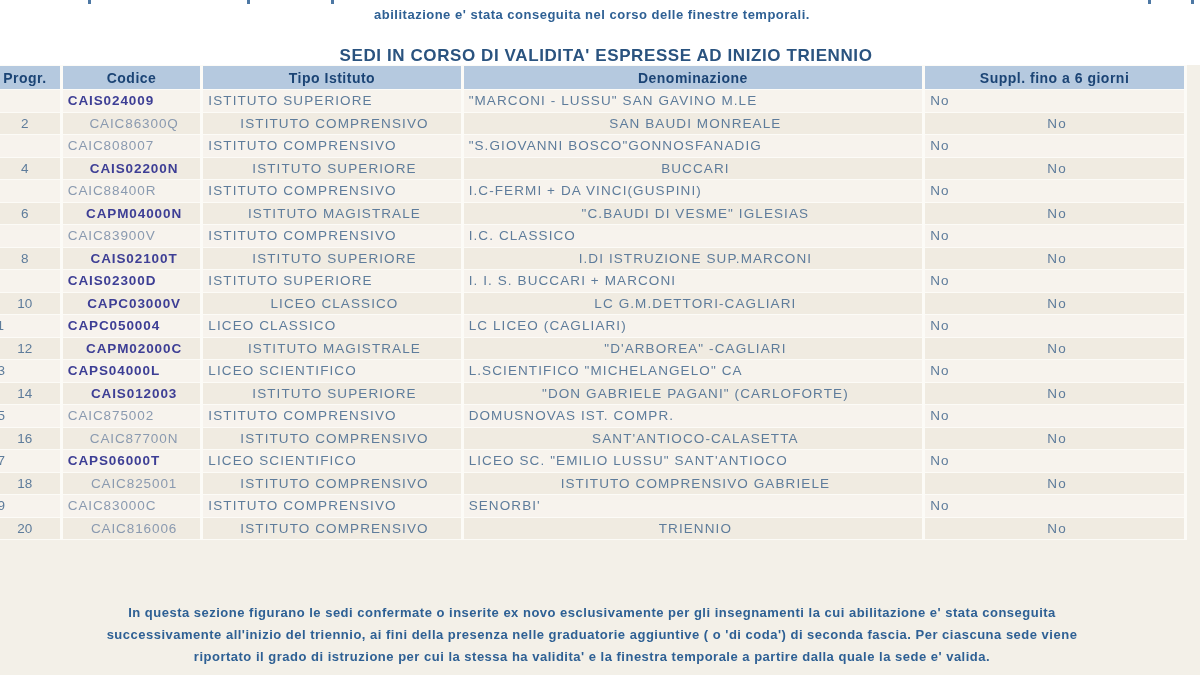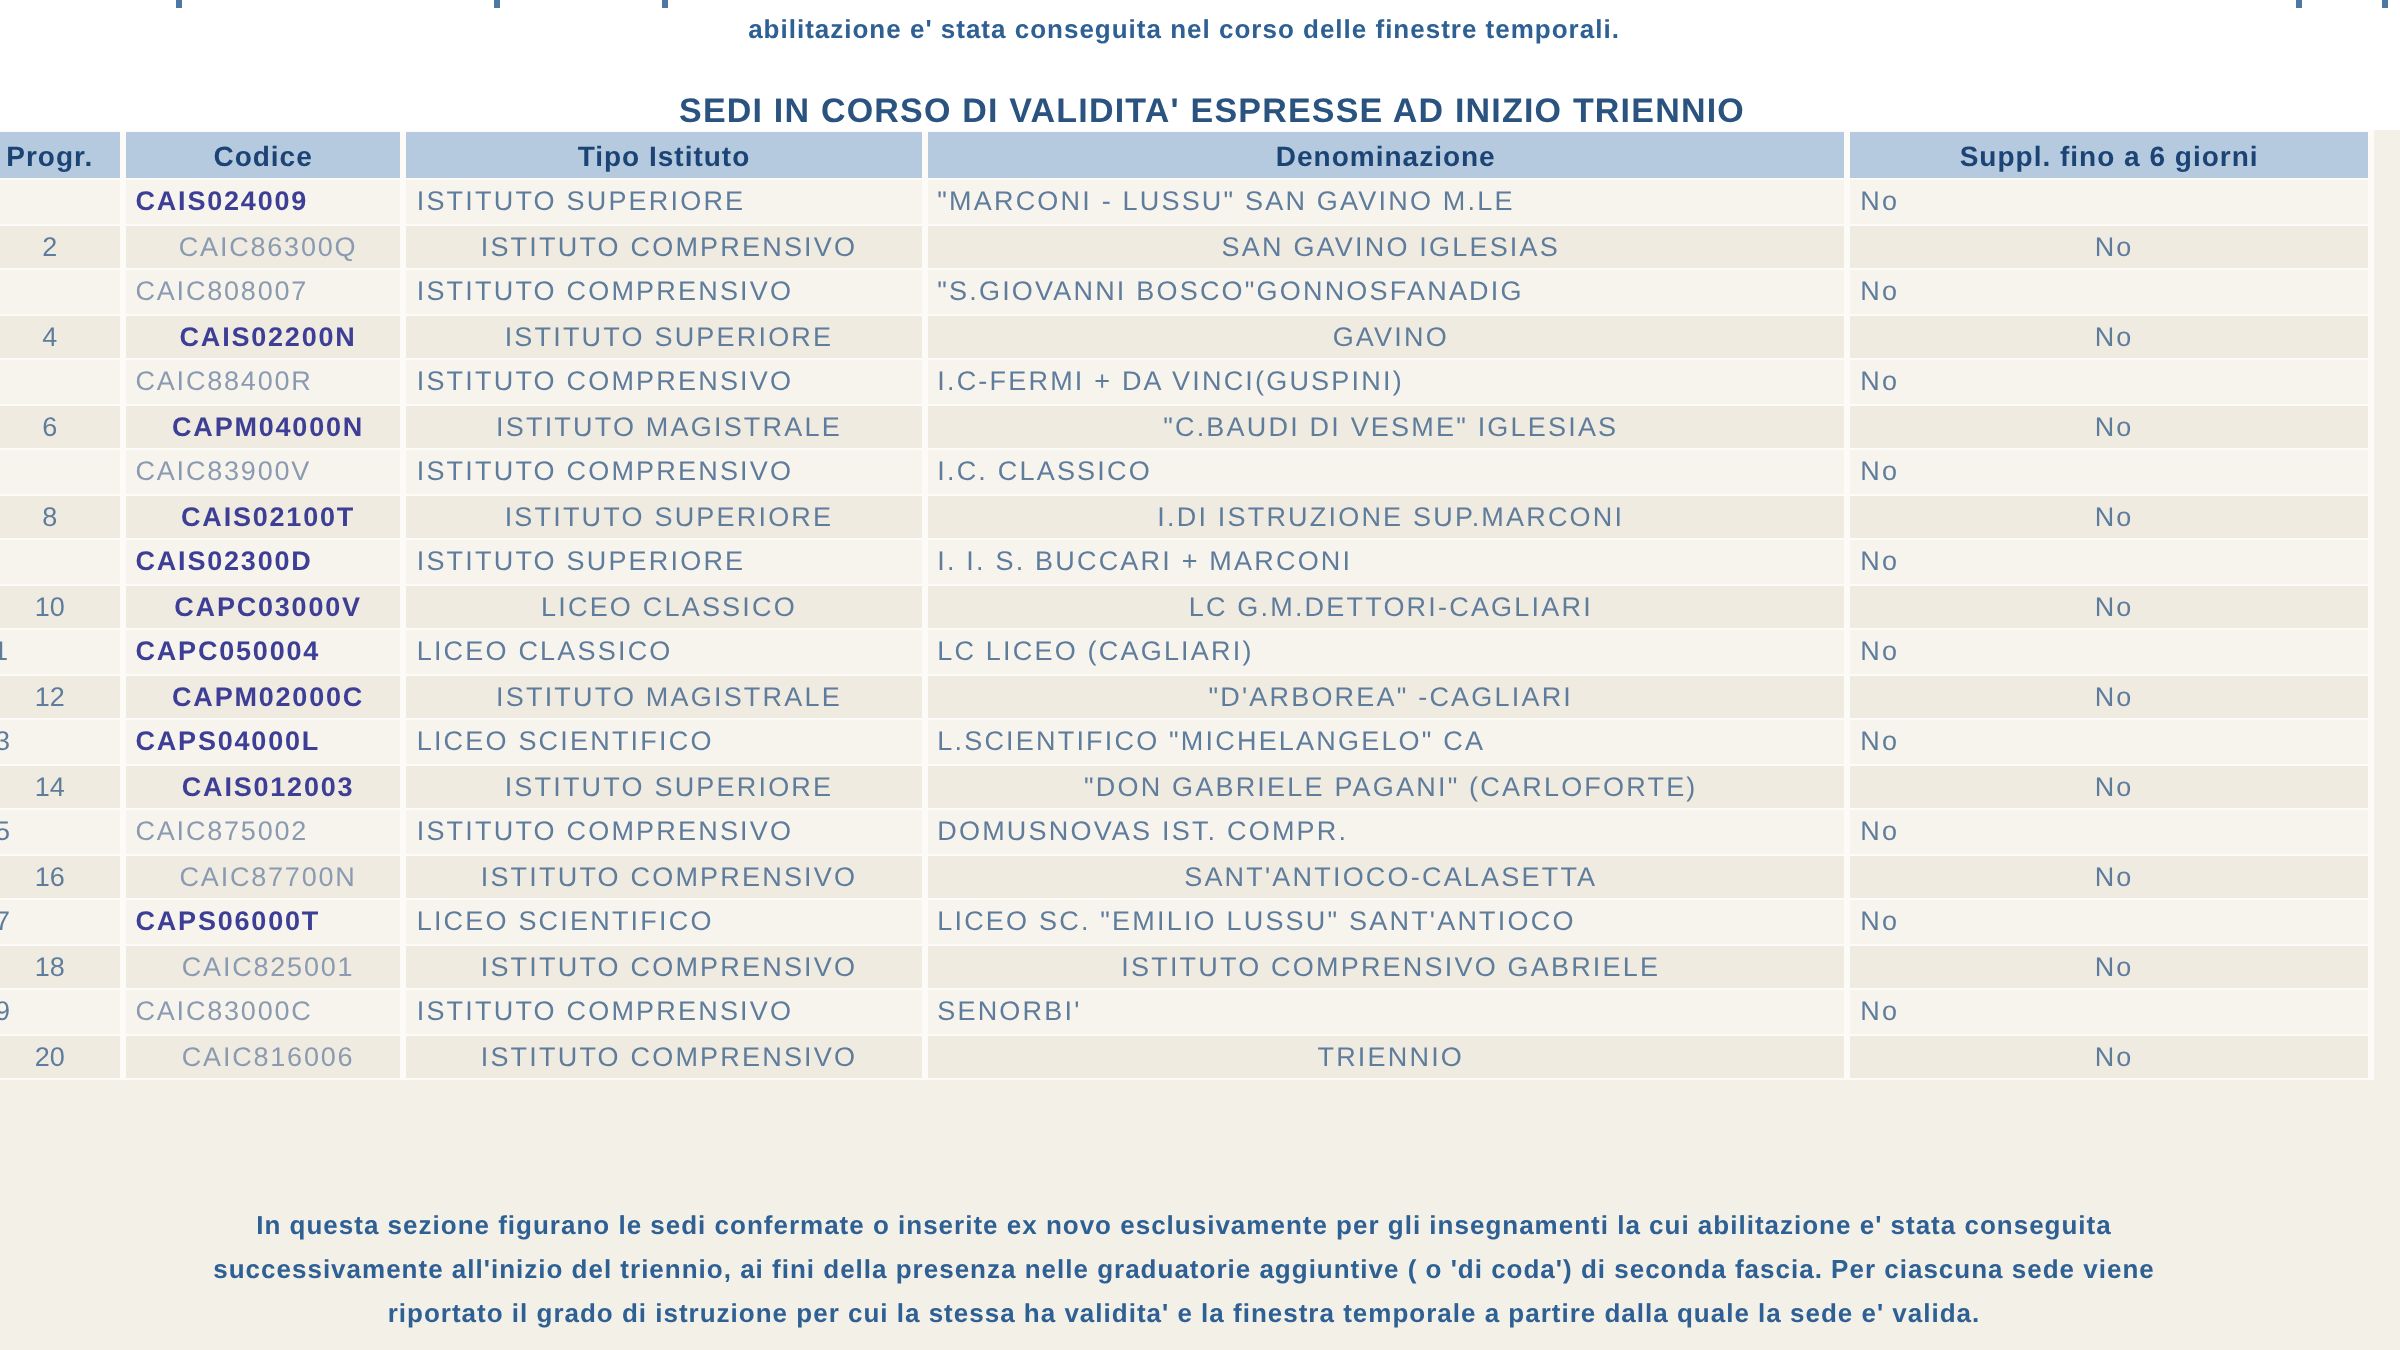--- a/index.html
+++ b/index.html
@@ -159,35 +159,35 @@
           <td class="col-progr">1</td>
           <td><a class="code">CAIS024009</a></td>
           <td>ISTITUTO SUPERIORE</td>
           <td>"MARCONI - LUSSU" SAN GAVINO M.LE</td>
           <td>No</td>
         </tr>
         <tr class="even">
           <td class="col-progr">2</td>
           <td><a class="code plain">CAIC86300Q</a></td>
           <td>ISTITUTO COMPRENSIVO</td>
-          <td>SAN GAVINO IGLESIAS</td>
+          <td>SAN BAUDI MONREALE</td>
           <td>No</td>
         </tr>
         <tr class="odd">
           <td class="col-progr">3</td>
           <td><a class="code plain">CAIC808007</a></td>
           <td>ISTITUTO COMPRENSIVO</td>
           <td>"S.GIOVANNI BOSCO"GONNOSFANADIG</td>
           <td>No</td>
         </tr>
         <tr class="even">
           <td class="col-progr">4</td>
           <td><a class="code">CAIS02200N</a></td>
           <td>ISTITUTO SUPERIORE</td>
-          <td>GAVINO</td>
+          <td>BUCCARI</td>
           <td>No</td>
         </tr>
         <tr class="odd">
           <td class="col-progr">5</td>
           <td><a class="code plain">CAIC88400R</a></td>
           <td>ISTITUTO COMPRENSIVO</td>
           <td>I.C-FERMI + DA VINCI(GUSPINI)</td>
           <td>No</td>
         </tr>
         <tr class="even">

